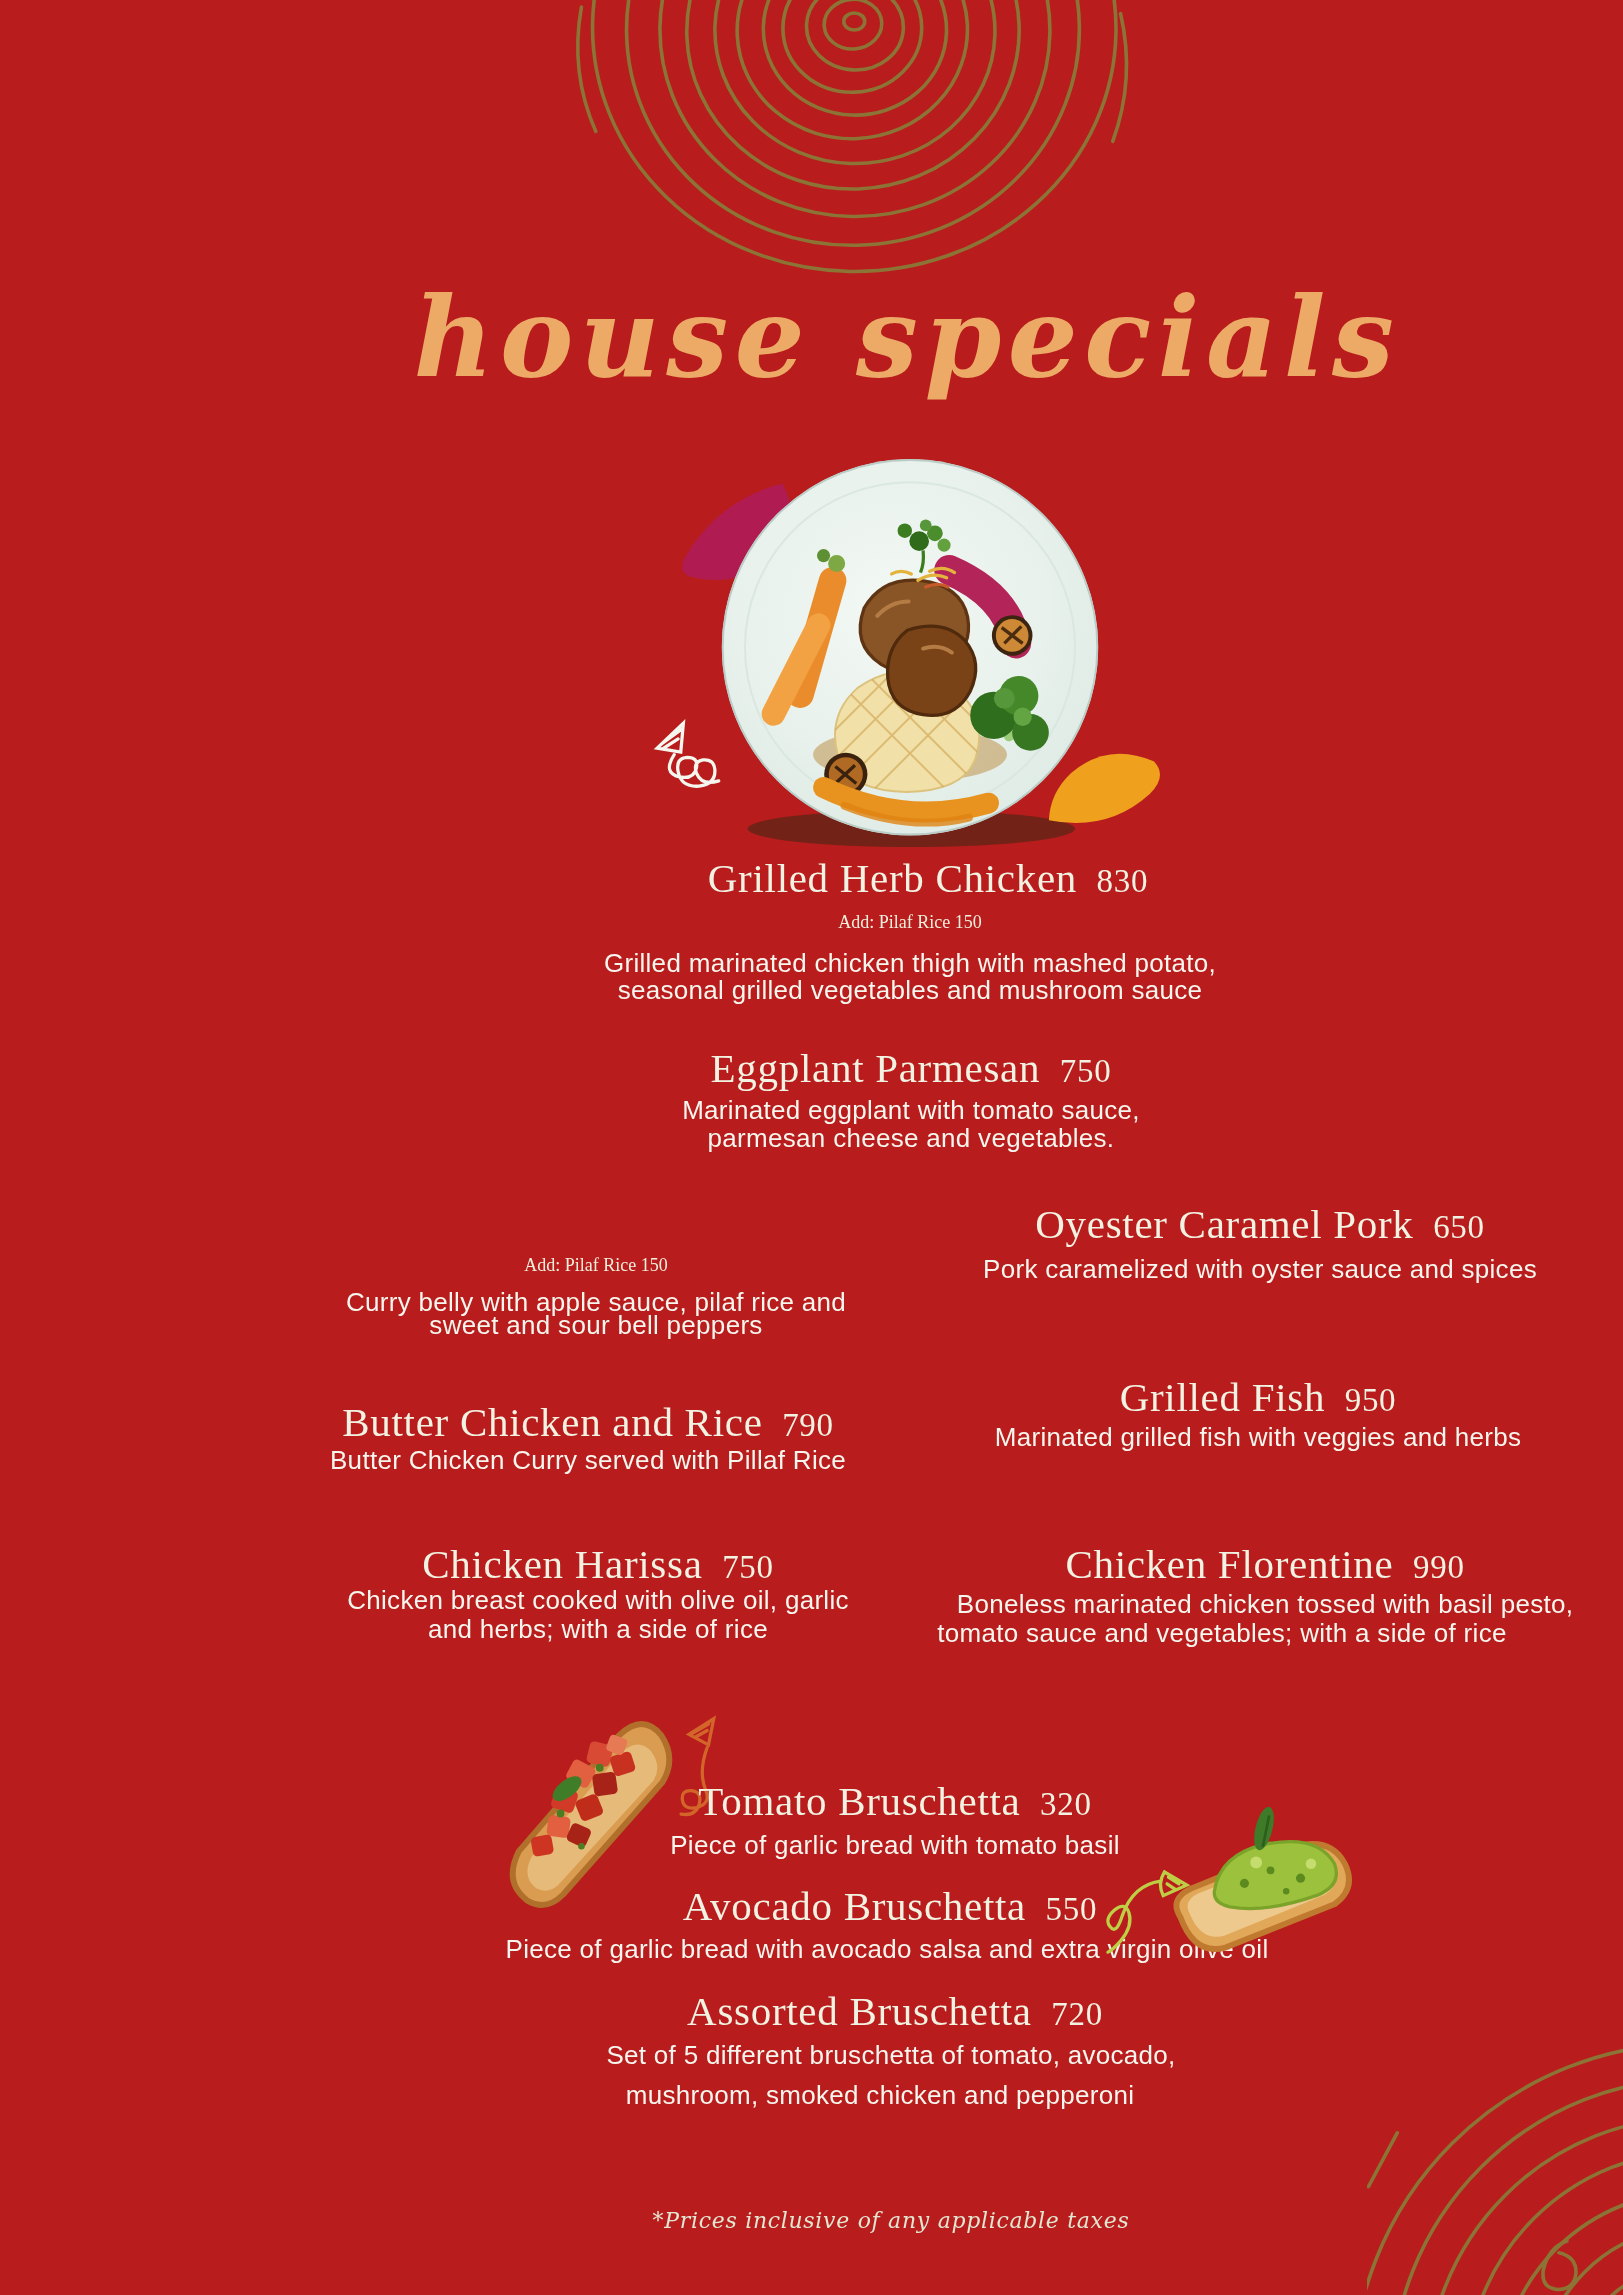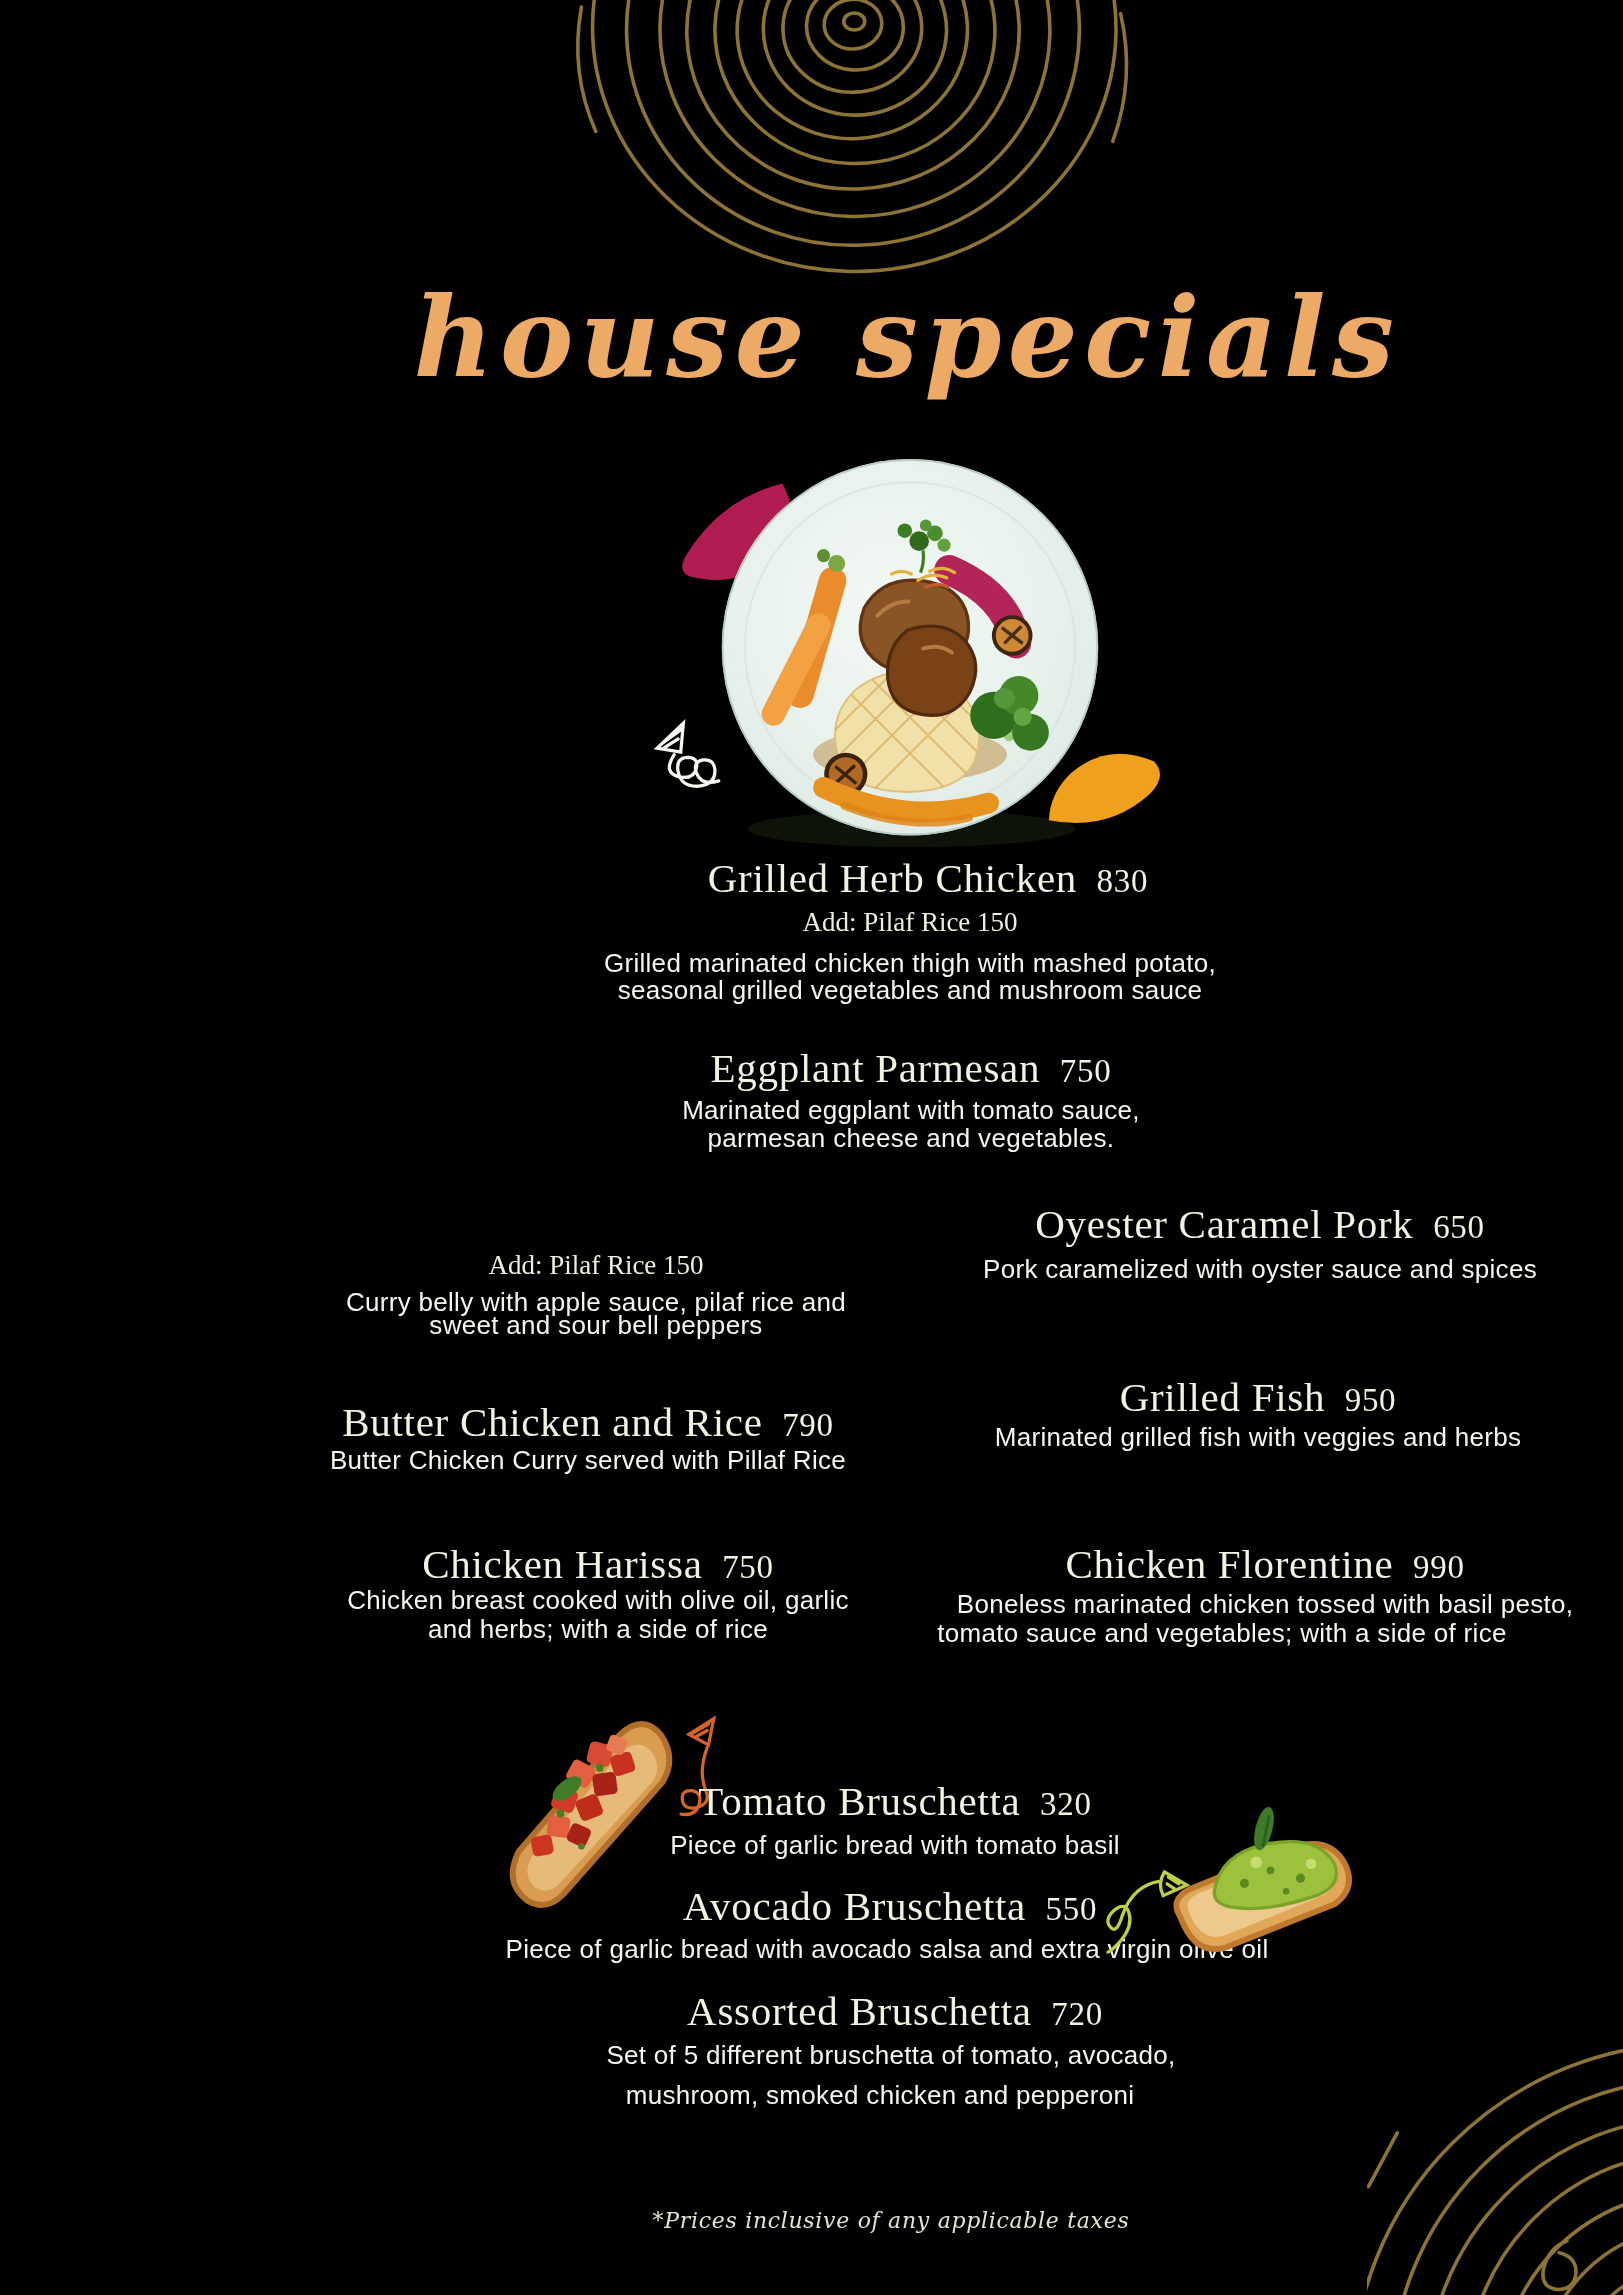--- a/index.html
+++ b/index.html
@@ -1,20 +1,20 @@
 <!DOCTYPE html>
 <html style="font-size:10.5px"><head>
 <meta charset="utf-8">
 <style>
   html,body{margin:0;padding:0;background:#1d2415;}
   .page{
     position:relative;
     width:1623px;height:2295px;
     margin:0 auto;
-    background:#000000;
+    background:#b91c1c;
     overflow:hidden;
     font-family:"Liberation Sans", sans-serif;
   }
   .abs{position:absolute;}
   .line{
     position:absolute;
     transform:translate(-50%,-50%);
     white-space:nowrap;
     text-align:center;
   }
@@ -30,21 +30,21 @@
     font-family:"Liberation Serif","DejaVu Serif",serif;
     color:#f1f2e2;
     font-size:41px;
     letter-spacing:0.7px;
   }
   .dish-name{font-size:41px;}
   .dish-price{font-size:33px;margin-left:19.6px;}
   .addon-line{
     font-family:"Liberation Serif","DejaVu Serif",serif;
     color:#eef0dd;
-    font-size:27px;
+    font-size:18px;
   }
   .desc-line{
     font-family:"Liberation Sans",sans-serif;
     color:#f6f6ee;
     font-size:26px;
     letter-spacing:0.3px;
   }
   .footer-line{
     font-family:"DejaVu Serif",serif;
     font-style:italic;

